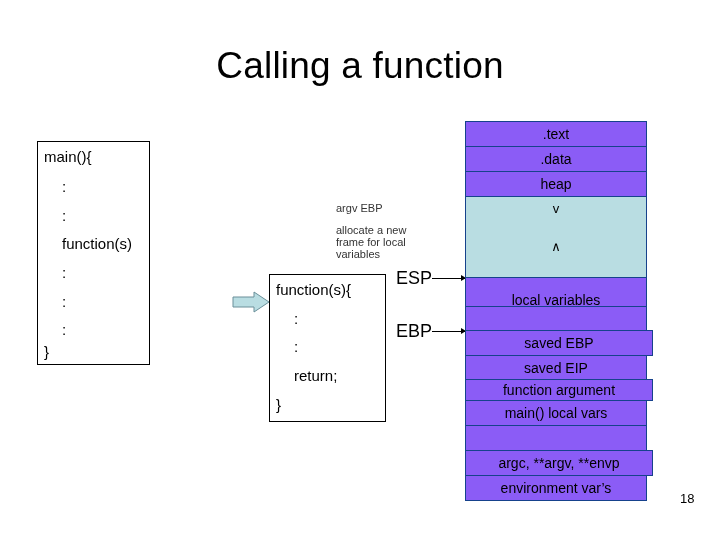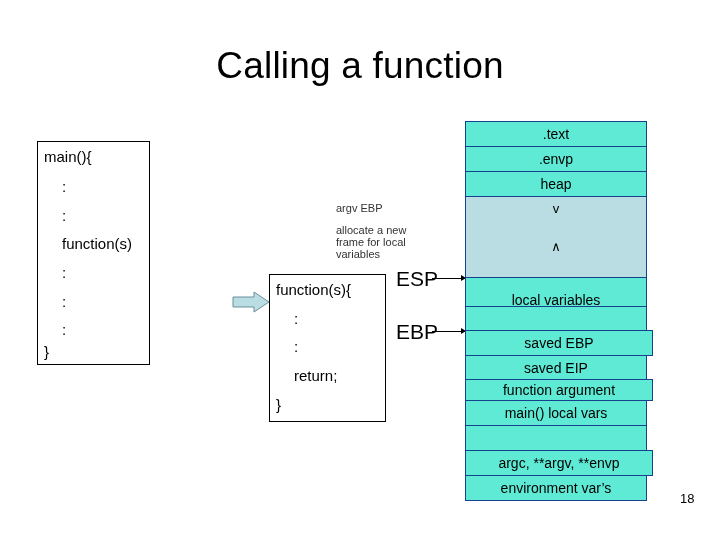--- a/index.html
+++ b/index.html
@@ -97,21 +97,21 @@
     top: 224px;
     width: 98px;
     font-size: 11px;
     line-height: 12px;
     color: #333333;
   }
 
   
   .reg-label {
     position: absolute;
-    font-size: 21px;
+    font-size: 18px;
     line-height: 15px;
     color: #000000;
   }
   #esp-label { left: 396px; top: 271px; }
   #ebp-label { left: 396px; top: 324px; }
 
   .pointer-line {
     position: absolute;
     height: 0;
     border-top: 1px solid #000000;
@@ -140,21 +140,21 @@
   
   #stack-diagram {
     position: absolute;
     left: 465px;
     top: 121px;
   }
   .stack-row {
     position: absolute;
     box-sizing: border-box;
     border: 1px solid #16428c;
-    background: #5eead4;
+    background: #8b5cf6;
     font-size: 14px;
     color: #000000;
     display: flex;
     align-items: center;
     justify-content: center;
     text-align: center;
     white-space: nowrap;
   }
   .stack-row.gap {
     background: #b9dde2;
@@ -228,21 +228,21 @@
 <div id="esp-head" class="pointer-head"></div>
 
 <div id="ebp-label" class="reg-label">EBP</div>
 <div id="ebp-line" class="pointer-line"></div>
 <div id="ebp-head" class="pointer-head"></div>
 
 <div id="stack-diagram">
 
   <div class="stack-row" style="left:0px;  top:0px;   width:182px; height:26px;">.text</div>
 
-  <div class="stack-row" style="left:0px;  top:25px;  width:182px; height:26px;">.envp</div>
+  <div class="stack-row" style="left:0px;  top:25px;  width:182px; height:26px;">.data</div>
 
   <div class="stack-row" style="left:0px;  top:50px;  width:182px; height:26px;">heap</div>
 
   <div class="stack-row gap" style="left:0px; top:75px; width:182px; height:82px;">
     <div class="gap-inner">
       <div class="gap-glyph" id="gap-down">v</div>
       <div class="gap-glyph" id="gap-up">∧</div>
     </div>
   </div>
 

